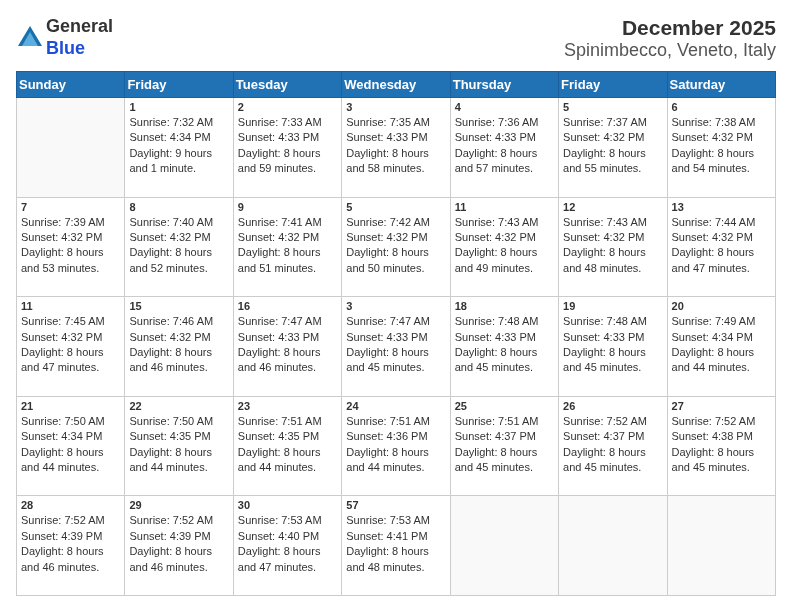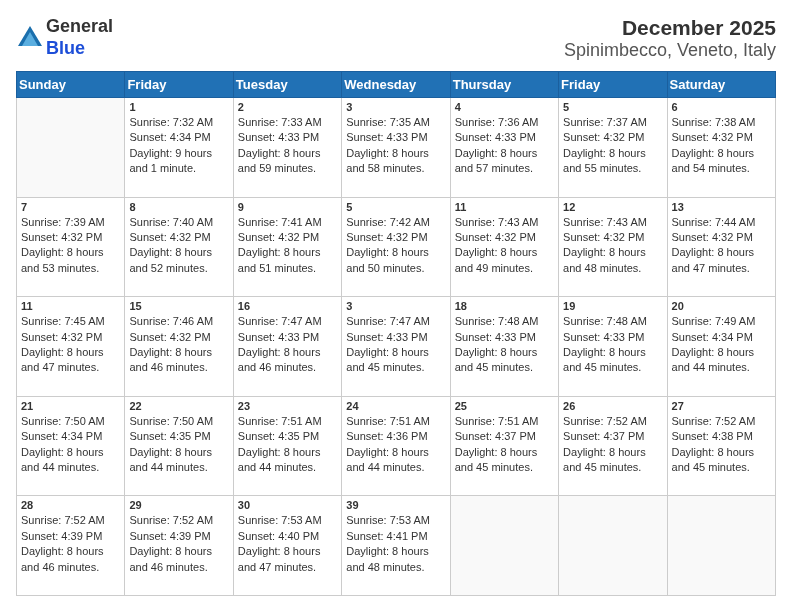--- a/index.html
+++ b/index.html
@@ -255,21 +255,21 @@
           </td>
           <td>
             <span class="day-number">29</span>
             <div class="day-info">Sunrise: 7:52 AM<br>Sunset: 4:39 PM<br>Daylight: 8 hours<br>and 46 minutes.</div>
           </td>
           <td>
             <span class="day-number">30</span>
             <div class="day-info">Sunrise: 7:53 AM<br>Sunset: 4:40 PM<br>Daylight: 8 hours<br>and 47 minutes.</div>
           </td>
           <td>
-            <span class="day-number">39</span>
+            <span class="day-number">57</span>
             <div class="day-info">Sunrise: 7:53 AM<br>Sunset: 4:41 PM<br>Daylight: 8 hours<br>and 48 minutes.</div>
           </td>
           <td class="empty-cell"></td>
           <td class="empty-cell"></td>
           <td class="empty-cell"></td>
         </tr>
       </tbody>
   </table>
 </div>
 

